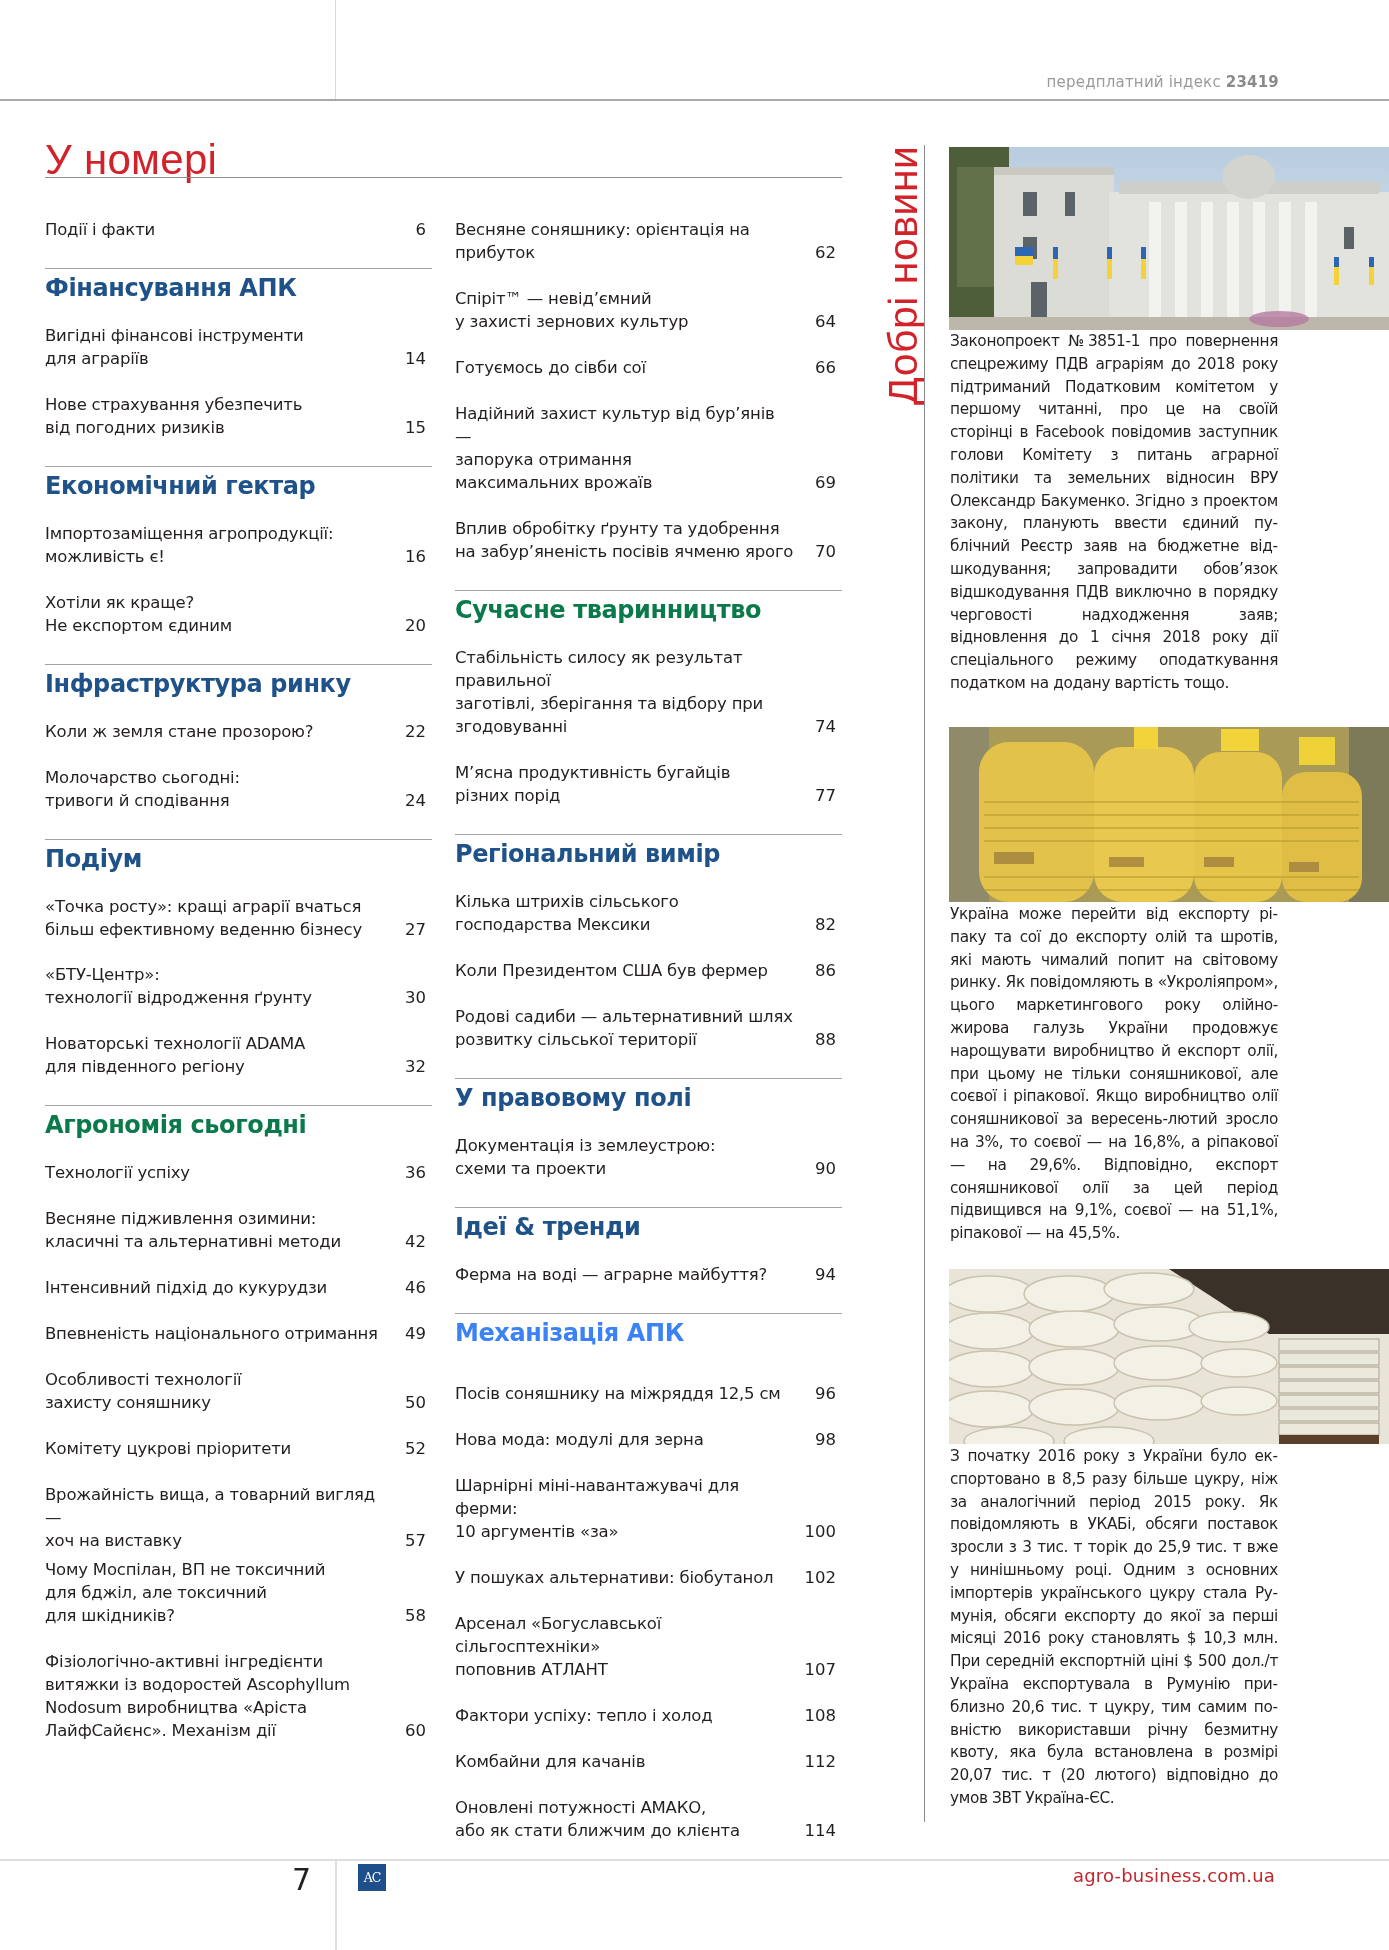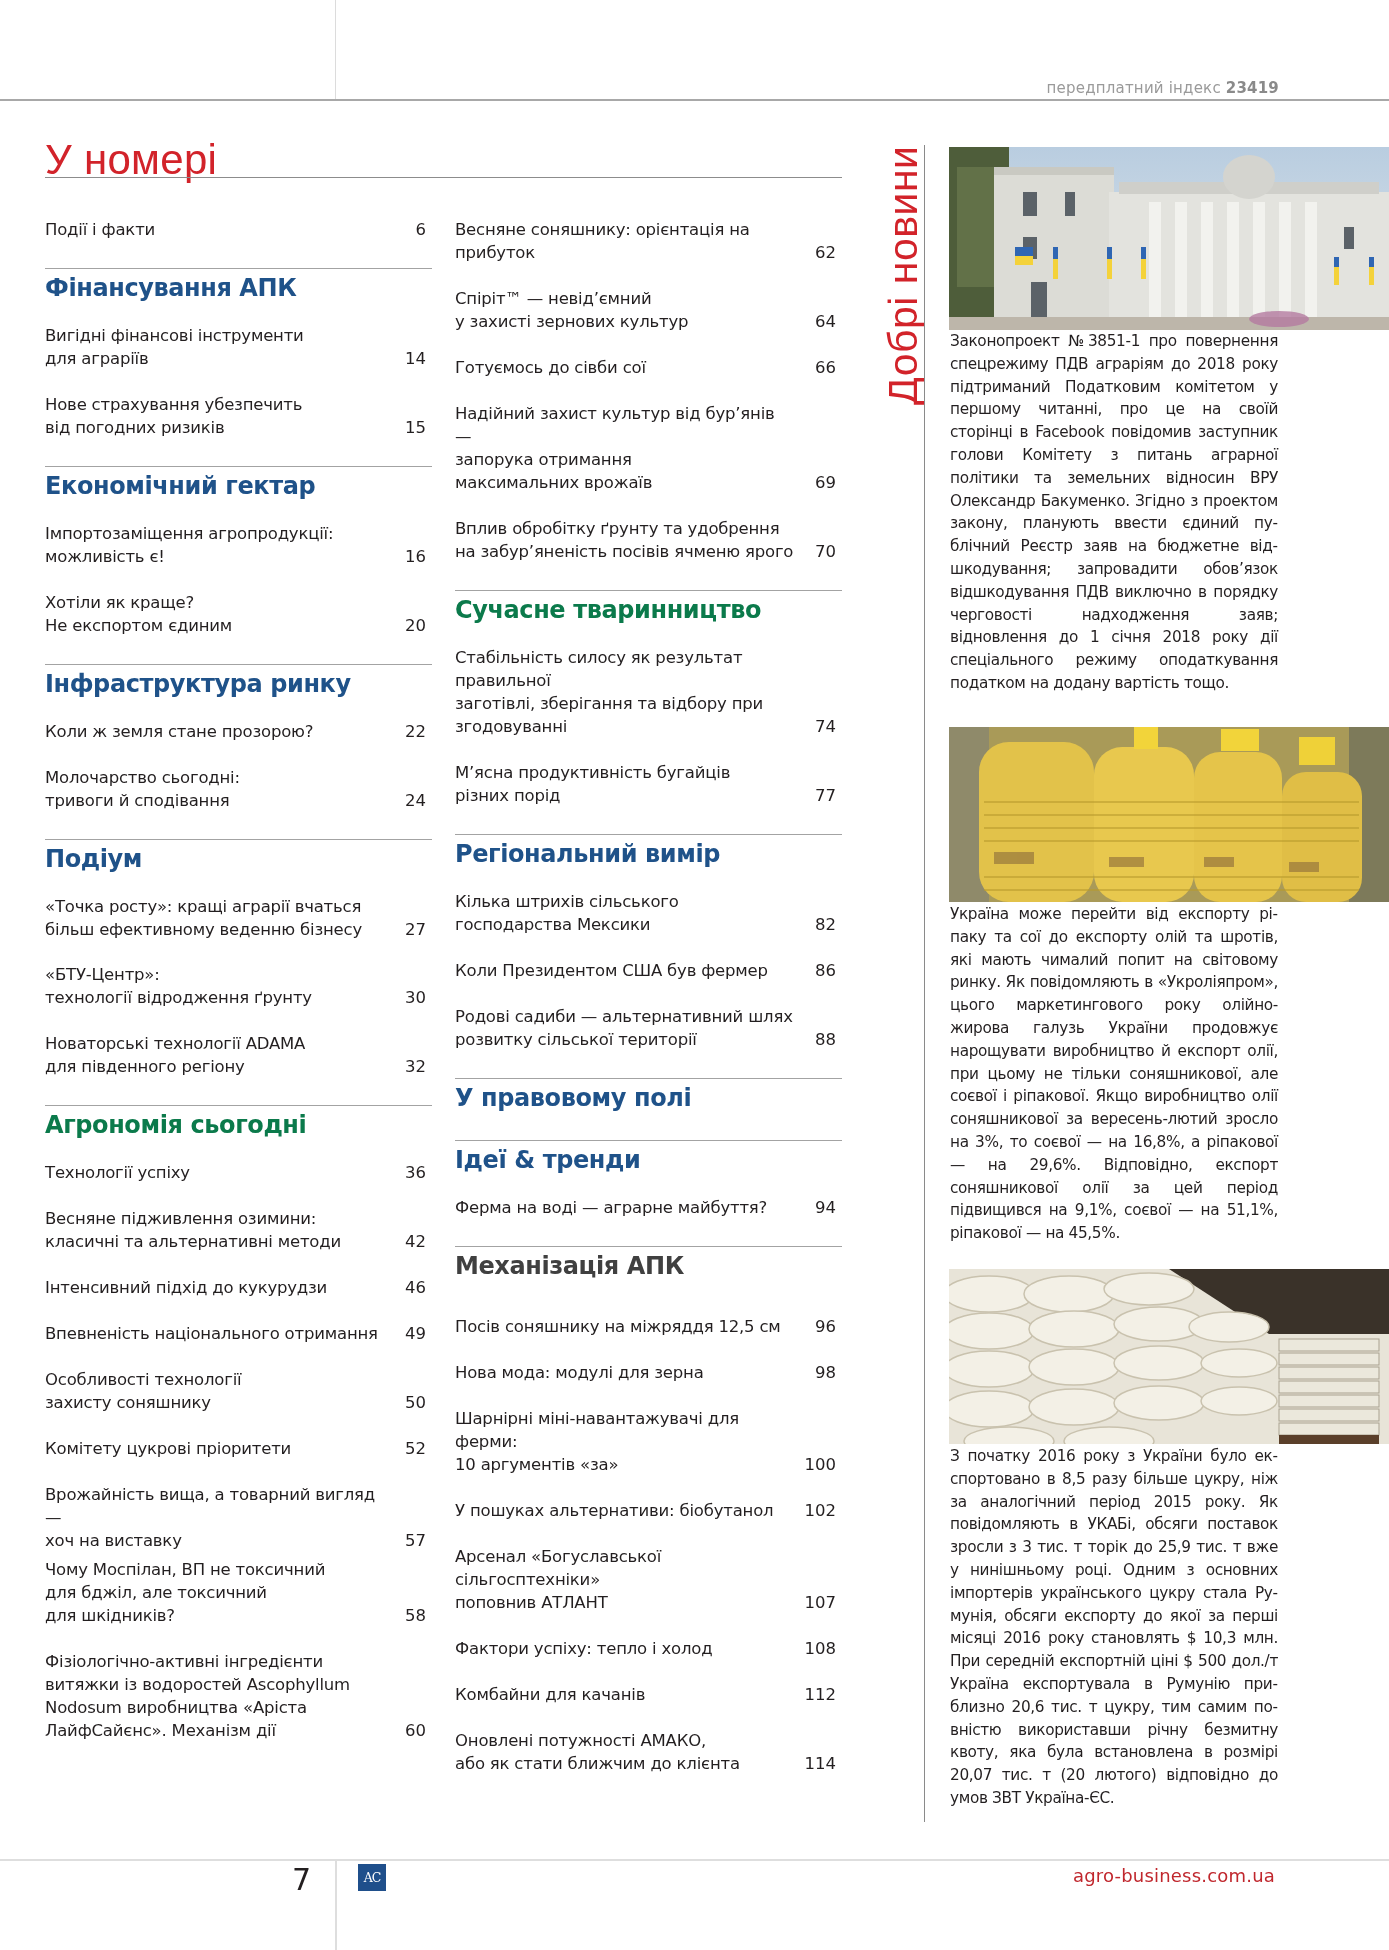--- a/index.html
+++ b/index.html
@@ -2,21 +2,21 @@
 <html><head>
 <meta charset="utf-8">
 <style>
   * { box-sizing: border-box; margin: 0; padding: 0; }
   html, body { width: 1389px; height: 1950px; background: #ffffff; overflow: hidden; }
   body { position: relative; font-family: "DejaVu Sans", sans-serif; color: #231f20; }
 
   
   .top-vline { position: absolute; left: 335px; top: 0; width: 1px; height: 100px; background: #dcdcdc; }
   .top-hline { position: absolute; left: 0; top: 99px; width: 1389px; height: 2px; background: #a8a8a8; }
-  .sub-index { position: absolute; right: 110px; top: 79px; font-family: "DejaVu Sans", sans-serif; font-size: 15px; color: #9a9a9a; letter-spacing: 0.2px; padding-left: 16px; }
+  .sub-index { position: absolute; right: 110px; top: 73px; font-family: "DejaVu Sans", sans-serif; font-size: 15px; color: #9a9a9a; letter-spacing: 0.2px; padding-left: 16px; }
   .sub-index b { font-weight: bold; color: #8a8a8a; }
 
   
   .page-title { position: absolute; left: 45px; top: 136px; font-family: "Liberation Sans", sans-serif; font-size: 42px; color: #d2232a; font-weight: normal; letter-spacing: 0.3px; }
   .title-rule { position: absolute; left: 45px; top: 177px; width: 797px; height: 1px; background: #8c8c8c; }
 
   
   .toc-col { position: absolute; top: 178px; }
   .toc-left { left: 45px; width: 387px; }
   .toc-mid  { left: 455px; width: 387px; }
@@ -210,28 +210,33 @@
       <span class="t">Коли Президентом США був фермер</span>
       <span class="p">86</span>
     </div>
     <div class="entry" style="margin-top: 23px;">
       <span class="t">Родові садиби — альтернативний шлях
 розвитку сільської території</span>
       <span class="p">88</span>
     </div>
     <div class="sec-rule" style="margin-top: 27px;"></div>
     <h2 class="sec-head" style="color: rgb(31, 82, 137); margin-top: 4px;">У правовому полі</h2>
+    <div class="entry" style="margin-top: 21px;">
+      <span class="t">Документація із землеустрою:
+схеми та проекти</span>
+      <span class="p">90</span>
+    </div>
     <div class="sec-rule" style="margin-top: 27px;"></div>
     <h2 class="sec-head" style="color: rgb(31, 82, 137); margin-top: 4px;">Ідеї &amp; тренди</h2>
     <div class="entry" style="margin-top: 21px;">
       <span class="t">Ферма на воді — аграрне майбуття?</span>
       <span class="p">94</span>
     </div>
     <div class="sec-rule" style="margin-top: 27px;"></div>
-    <h2 class="sec-head" style="color: #404040; margin-top: 4px;">Механізація АПК</h2>
+    <h2 class="sec-head" style="color: #3b82f6; margin-top: 4px;">Механізація АПК</h2>
     <div class="entry" style="margin-top: 34px;">
       <span class="t">Посів соняшнику на міжряддя 12,5 см</span>
       <span class="p">96</span>
     </div>
     <div class="entry" style="margin-top: 23px;">
       <span class="t">Нова мода: модулі для зерна</span>
       <span class="p">98</span>
     </div>
     <div class="entry" style="margin-top: 23px;">
       <span class="t">Шарнірні міні-навантажувачі для ферми:

